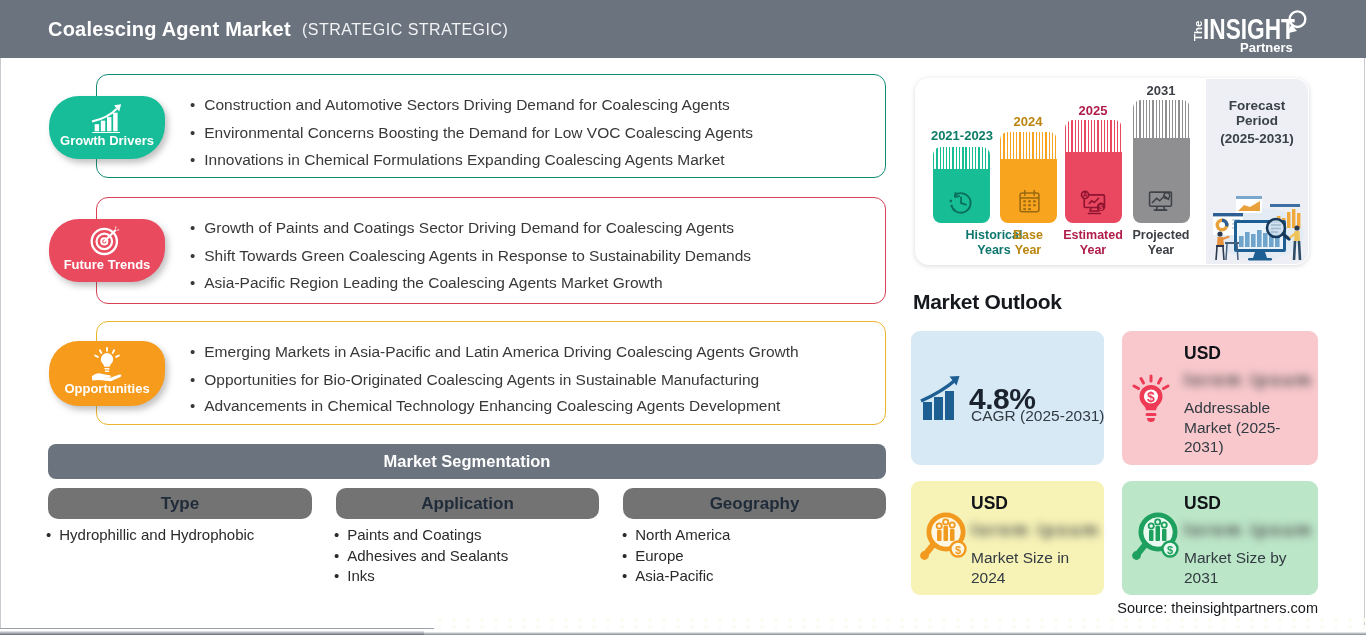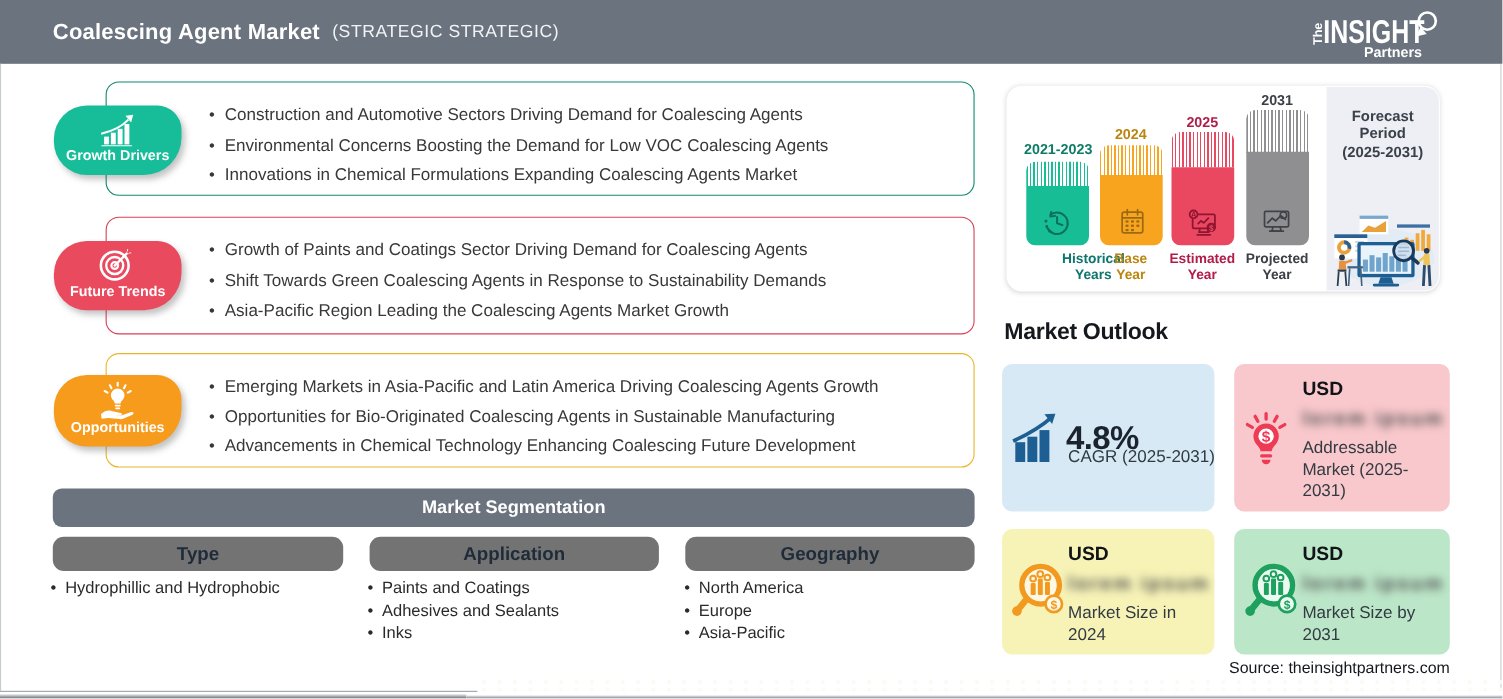--- a/index.html
+++ b/index.html
@@ -139,21 +139,21 @@
 
   <div class="abs blist" style="top:0;">
     <div style="top:96px;">Construction and Automotive Sectors Driving Demand for Coalescing Agents</div>
     <div style="top:123.5px;">Environmental Concerns Boosting the Demand for Low VOC Coalescing Agents</div>
     <div style="top:151px;">Innovations in Chemical Formulations Expanding Coalescing Agents Market</div>
     <div style="top:219px;">Growth of Paints and Coatings Sector Driving Demand for Coalescing Agents</div>
     <div style="top:246.5px;">Shift Towards Green Coalescing Agents in Response to Sustainability Demands</div>
     <div style="top:274px;">Asia-Pacific Region Leading the Coalescing Agents Market Growth</div>
     <div style="top:343px;">Emerging Markets in Asia-Pacific and Latin America Driving Coalescing Agents Growth</div>
     <div style="top:370.5px;">Opportunities for Bio-Originated Coalescing Agents in Sustainable Manufacturing</div>
-    <div style="top:396.5px;">Advancements in Chemical Technology Enhancing Coalescing Future Development</div>
+    <div style="top:396.5px;">Advancements in Chemical Technology Enhancing Coalescing Agents Development</div>
   </div>
 
   <div class="abs" id="segbar">Market Segmentation</div>
   <div class="abs segpill" id="seg1">Type</div>
   <div class="abs segpill" id="seg2">Application</div>
   <div class="abs segpill" id="seg3">Geography</div>
   <div class="abs segli" style="left:46px; top:526px;">Hydrophillic and Hydrophobic</div>
   <div class="abs segli" style="left:334px; top:526px;">Paints and Coatings</div>
   <div class="abs segli" style="left:334px; top:547px;">Adhesives and Sealants</div>
   <div class="abs segli" style="left:334px; top:567px;">Inks</div>

